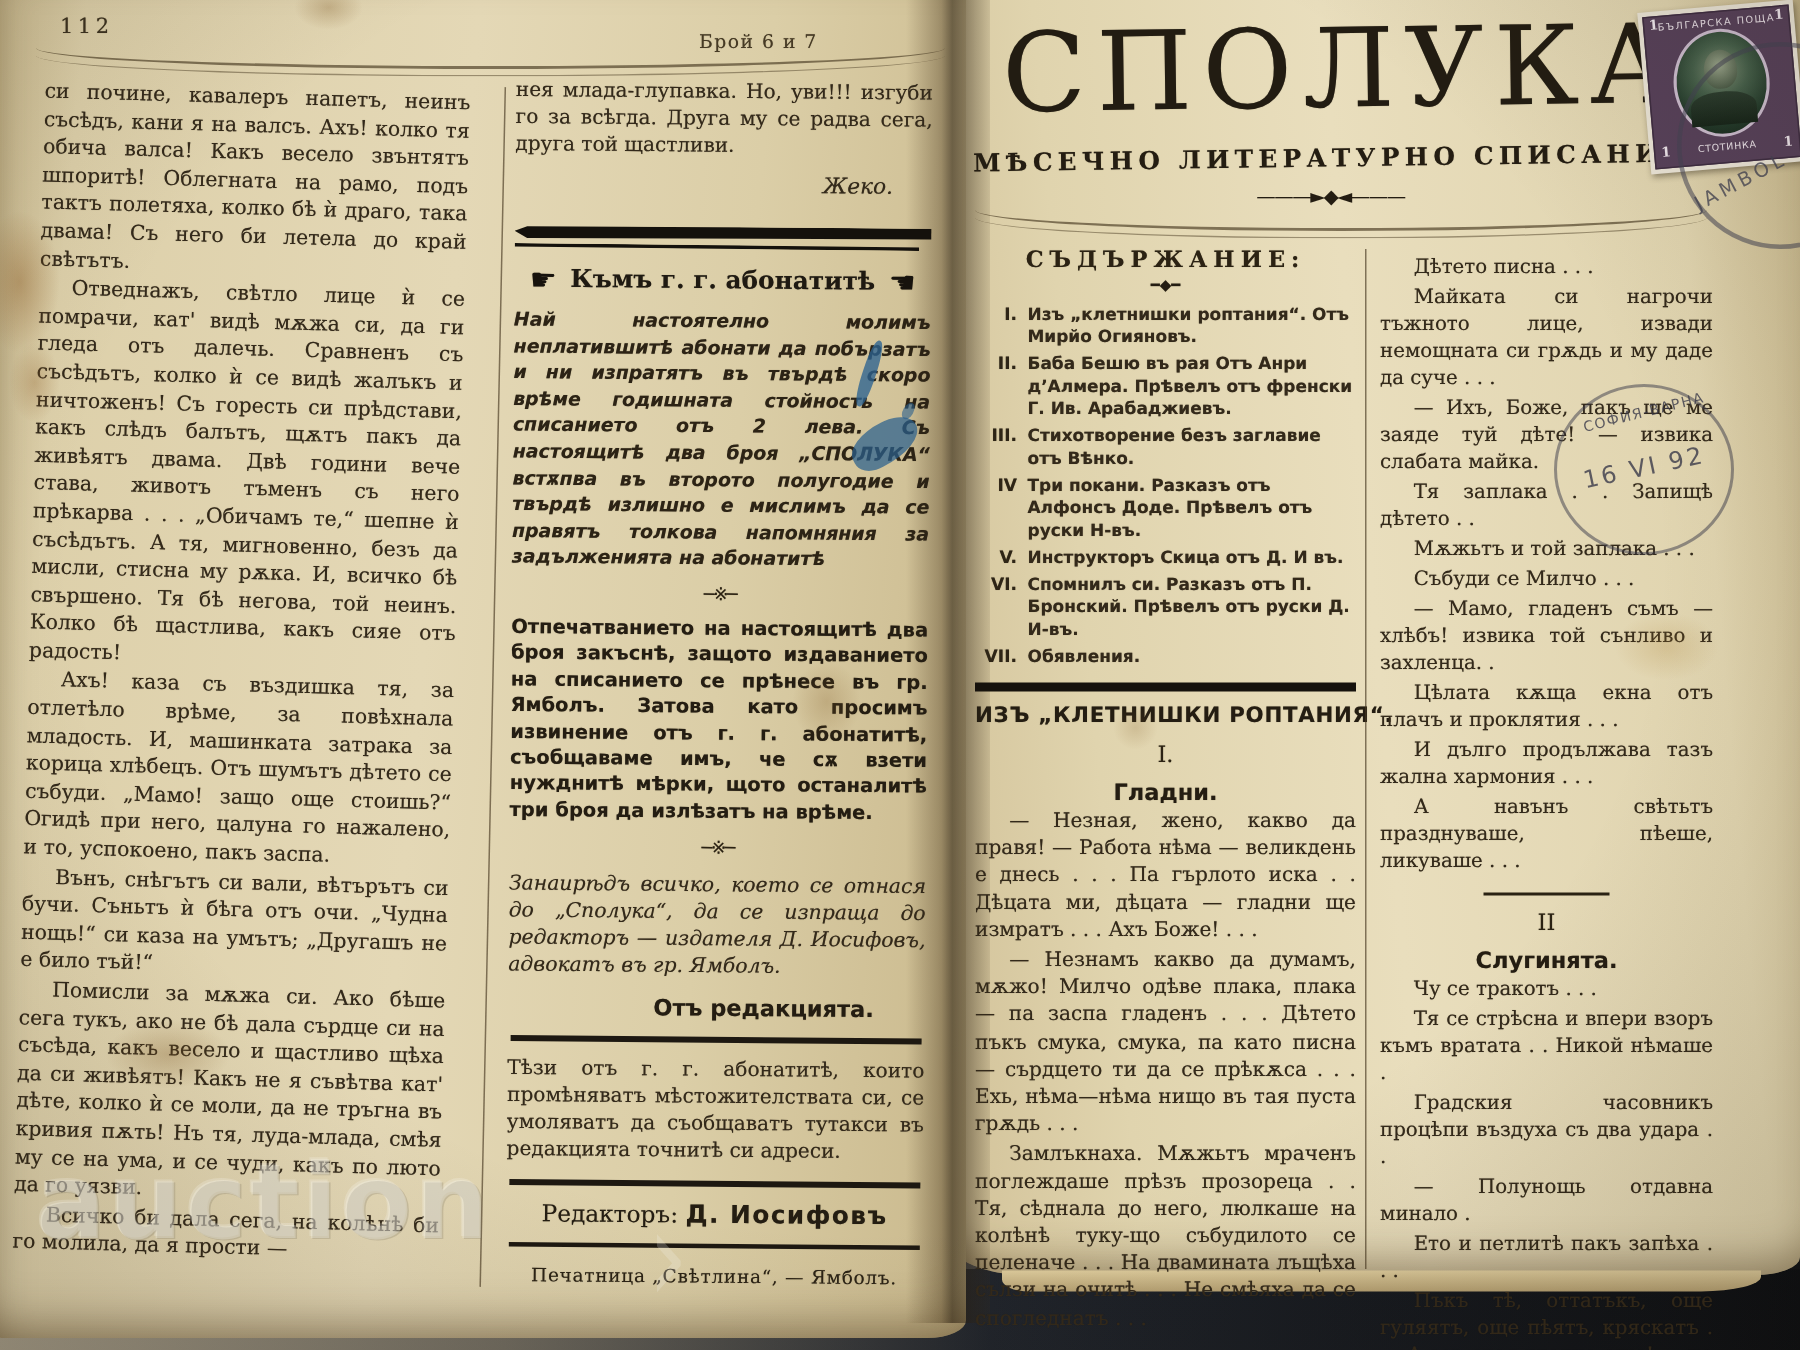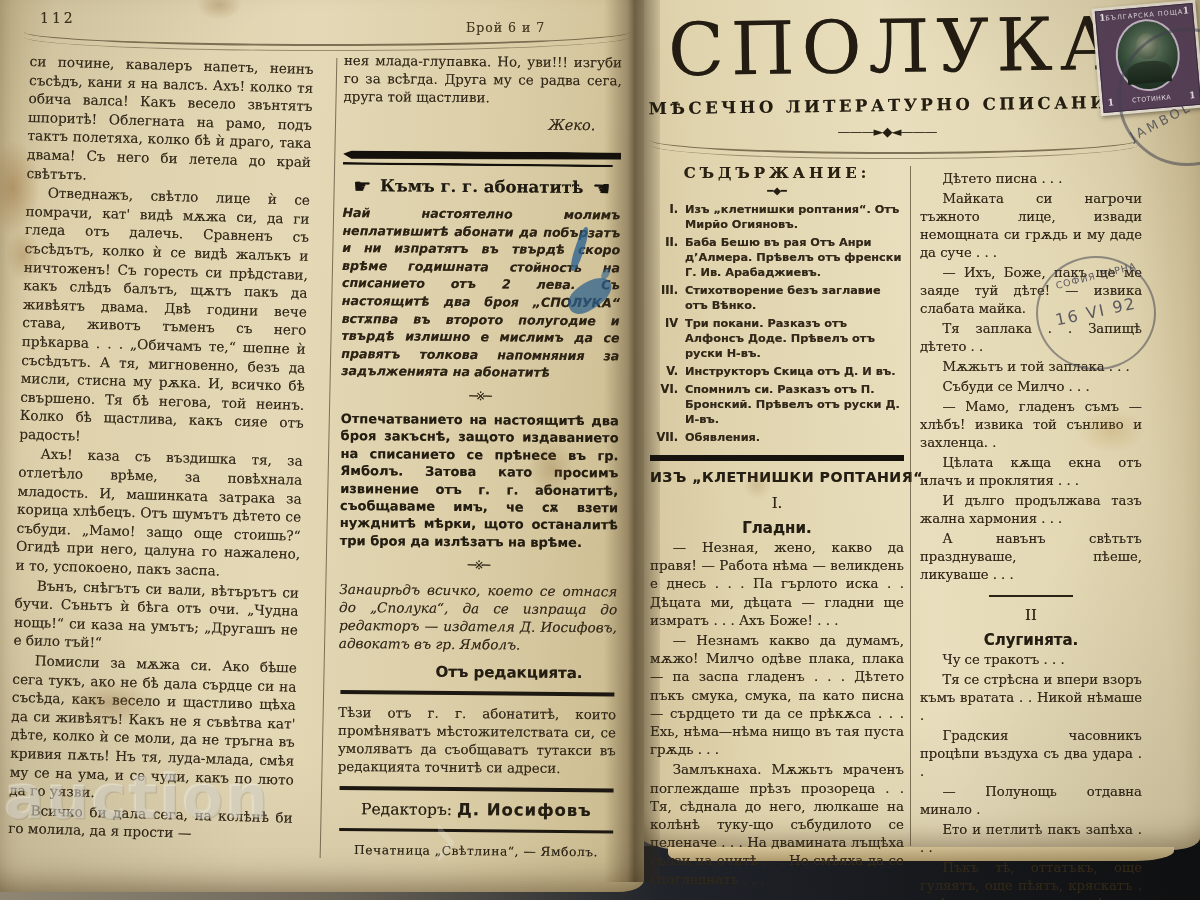--- a/index.html
+++ b/index.html
@@ -77,21 +77,21 @@
   .postmark{position:absolute;border-radius:50%;pointer-events:none;}
   .pm-jambol{left:1118px;top:28px;width:132px;height:132px;border:3px solid rgba(68,68,84,.55);color:rgba(66,66,82,.78);}
   .pm-jambol .pm-t{position:absolute;left:6px;bottom:34px;transform:rotate(-28deg);font-size:13px;letter-spacing:3px;font-family:"DejaVu Sans",sans-serif;}
   .pm-sofia{left:1036px;top:256px;width:116px;height:110px;border:2.5px solid rgba(58,58,74,.5);color:rgba(58,58,74,.8);}
   .pm-sofia .pm-arc{position:absolute;left:0;right:0;top:12px;text-align:center;transform:rotate(-14deg);font-size:9.5px;letter-spacing:1px;font-family:"DejaVu Sans",sans-serif;}
   .pm-sofia .pm-date{position:absolute;left:0;right:0;top:44px;text-align:center;transform:rotate(-12deg);font-size:16px;letter-spacing:2px;font-family:"DejaVu Sans",sans-serif;}
   
   .stain{position:absolute;border-radius:50%;pointer-events:none;}
   .ink{position:absolute;pointer-events:none;}
   
-  .watermark{position:absolute;left:4px;top:762px;font-family:"DejaVu Sans",sans-serif;font-size:60px;font-weight:700;color:rgba(245,245,240,.30);letter-spacing:2px;text-shadow:1px 1px 0 rgba(120,110,90,.25), -1px -1px 0 rgba(255,255,255,.2);pointer-events:none;}
+  .watermark{position:absolute;left:24px;top:762px;font-family:"DejaVu Sans",sans-serif;font-size:69px;font-weight:700;color:rgba(245,245,240,.30);letter-spacing:2px;text-shadow:1px 1px 0 rgba(120,110,90,.25), -1px -1px 0 rgba(255,255,255,.2);pointer-events:none;}
   .wm-chevron{position:absolute;left:428px;top:788px;font-family:"DejaVu Sans",sans-serif;font-size:86px;color:rgba(245,245,240,.22);transform:scaleX(.8);pointer-events:none;}
   .vignette{position:absolute;inset:0;background:radial-gradient(ellipse at 48% 42%,rgba(0,0,0,0) 60%,rgba(40,28,10,.18) 100%);pointer-events:none;}
 </style>
 </head>
 <body>
 
 <div id="photo">
   <div class="backdrop"></div>
   <div class="table-strip"></div>
   <div class="page-stack"></div>

